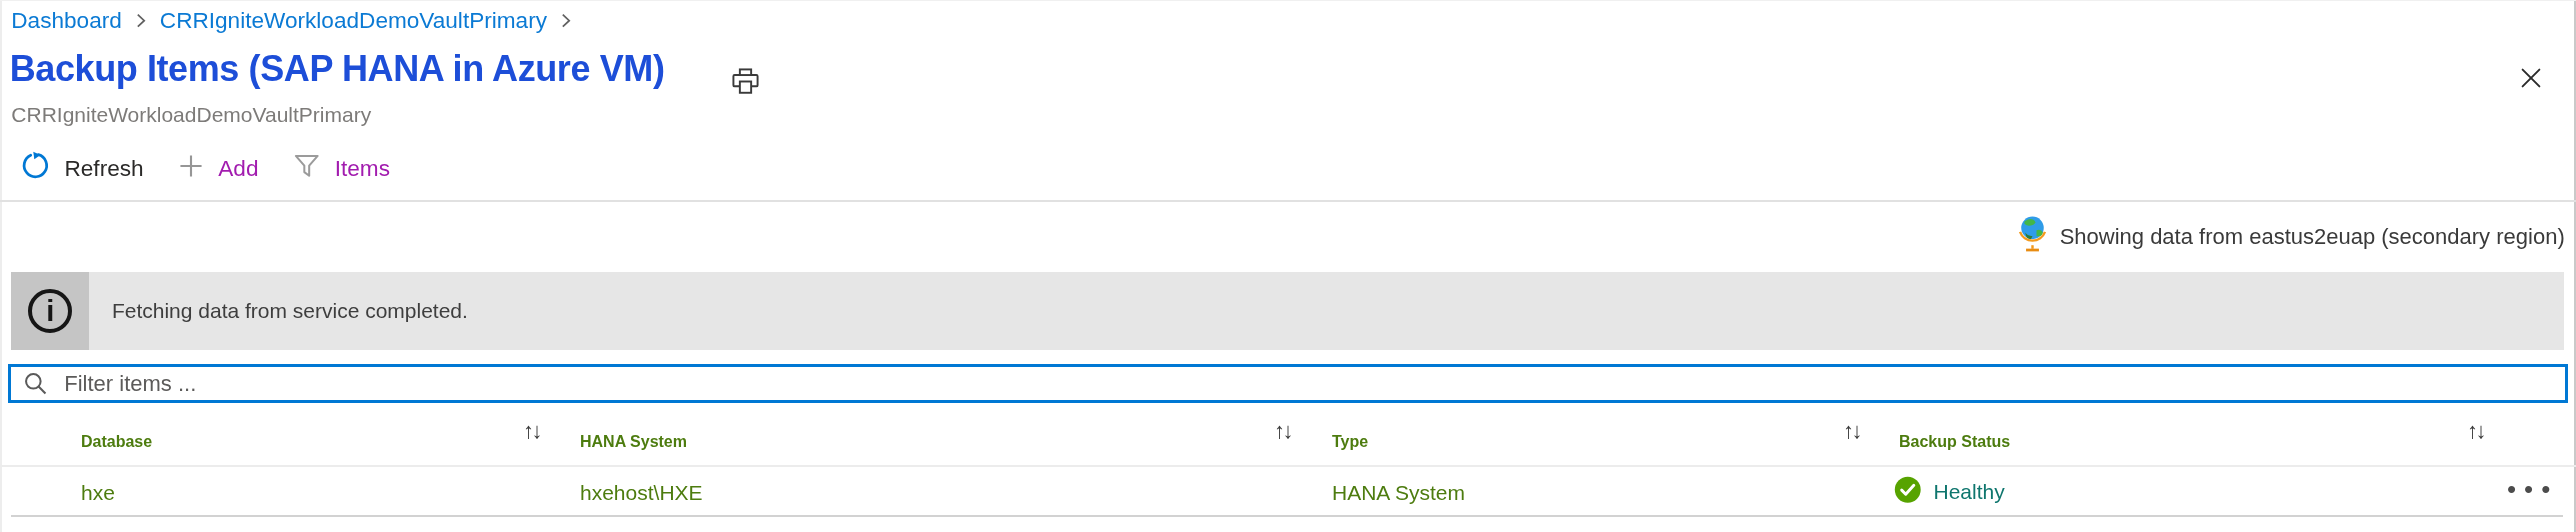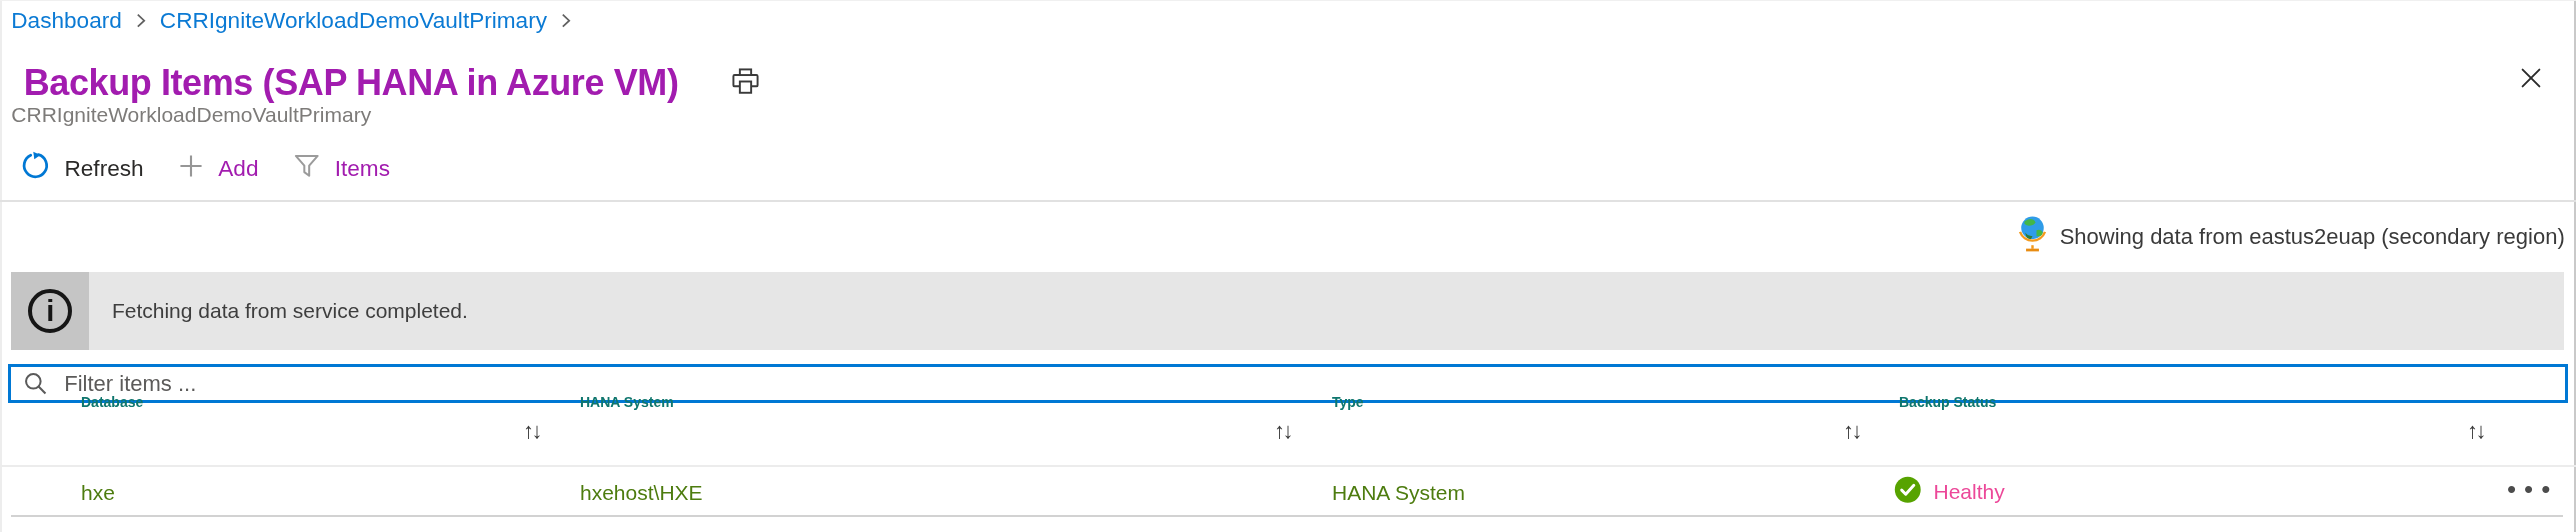--- a/index.html
+++ b/index.html
@@ -15,21 +15,21 @@
   }
   .edge-left  { position:absolute; left:0;  top:0; bottom:0; width:1.6px; background:#ededed; }
   .edge-right { position:absolute; right:0; top:0; bottom:0; width:2.4px; background:#c9c9c9; }
 
   
   .breadcrumb { position:absolute; left:11.3px; top:6.5px; display:flex; align-items:center; gap:13px; font-size:22.6px; }
   .crumb { color:#0b7ad4; text-decoration:none; cursor:pointer; }
   .crumb-sep { display:flex; align-items:center; }
 
   
-  .page-title { position:absolute; left:9.7px; top:47px; margin:14px; font-size:36px; font-weight:600; color:#a21caf; letter-spacing:-0.4px; }
+  .page-title { position:absolute; left:9.7px; top:47px; margin:0; font-size:36px; font-weight:600; color:#1d4ed8; letter-spacing:-0.4px; }
   .print-btn { position:absolute; left:729px; top:66px; width:32px; height:31px; background:none; border:none; padding:0; cursor:pointer; }
   .close-btn { position:absolute; left:2513px; top:60px; width:36px; height:36px; background:none; border:none; padding:0; cursor:pointer; }
   .page-subtitle { position:absolute; left:11.3px; top:102px; font-size:21px; color:#7d7b79; }
 
   
   .toolbar { position:absolute; left:19.4px; top:149px; height:37px; display:flex; align-items:center; gap:31px; }
   .tb-btn { display:flex; align-items:center; gap:14.5px; background:none; border:none; padding:0 1.6px; font-family:inherit; font-size:22.6px; color:#2b2a29; cursor:pointer; }
   .tb-btn.disabled { color:#a21caf; cursor:default; }
 
   .sep1 { position:absolute; top:199px; left:0; width:100%; height:2.4px; background:#e1e1e1; }
@@ -43,34 +43,34 @@
   .info-circle { width:44px; height:44px; border:4px solid #161616; border-radius:50%; display:flex; align-items:center; justify-content:center; font-size:29px; font-weight:600; color:#161616; line-height:1; }
   .banner-msg { align-self:center; margin-left:22.6px; font-size:21px; color:#3e3e3e; }
 
   
   .filterbox { position:absolute; top:363px; left:8px; width:2560px; height:39px; border:3.2px solid #0078d4; background:#fff; display:flex; align-items:center; }
   .filterbox .search-wrap { margin-left:11.3px; display:flex; align-items:center; }
   .filterbox input { flex:1; border:none; outline:none; font-family:inherit; font-size:22px; color:#333; padding-left:14.5px; background:transparent; }
   .filterbox input::placeholder { color:#5c5b5a; opacity:1; }
 
   
-  .th   { position:absolute; top:393px; font-size:14px; font-weight:700; color:#0f766e; cursor:pointer; }
+  .th   { position:absolute; top:432px; font-size:16px; font-weight:700; color:#4d7c0f; cursor:pointer; }
   .sort { position:absolute; top:417px; font-size:22px; color:#3c3c3c; letter-spacing:-2.4px; cursor:pointer; }
   .th-db     { left:81px; }  .sort-db     { left:523px; }
   .th-hana   { left:580px; }  .sort-hana   { left:1274px; }
   .th-type   { left:1332px; } .sort-type   { left:1843px; }
   .th-status { left:1899px; } .sort-status { left:2467px; }
   .thead-line { position:absolute; top:464px; left:0;  width:100%; height:1.6px; background:#ececec; }
   .row-line   { position:absolute; top:514px; left:11.3px; width:2552px; height:2.4px; background:#d2d2d2; }
 
   .td { position:absolute; top:480px; font-size:21px; color:#4d7c0f; }
   .td-db   { left:81px; }
   .td-hana { left:580px; }
   .td-type { left:1332px; }
-  .status-cell { position:absolute; top:475px; left:1894px; display:flex; align-items:center; gap:12px; font-size:21px; color:#ec4899; }
+  .status-cell { position:absolute; top:475px; left:1894px; display:flex; align-items:center; gap:12px; font-size:21px; color:#0f766e; }
   .more-btn { position:absolute; top:473px; left:2507px; background:none; border:none; padding:0; font-size:26px; letter-spacing:8px; color:#4c4c4c; cursor:pointer; font-family:inherit; }
 </style>
 </head>
 <body>
 
 <div class="page">
   <div class="edge-left"></div>
   <div class="edge-right"></div>
 
   <nav class="breadcrumb">

